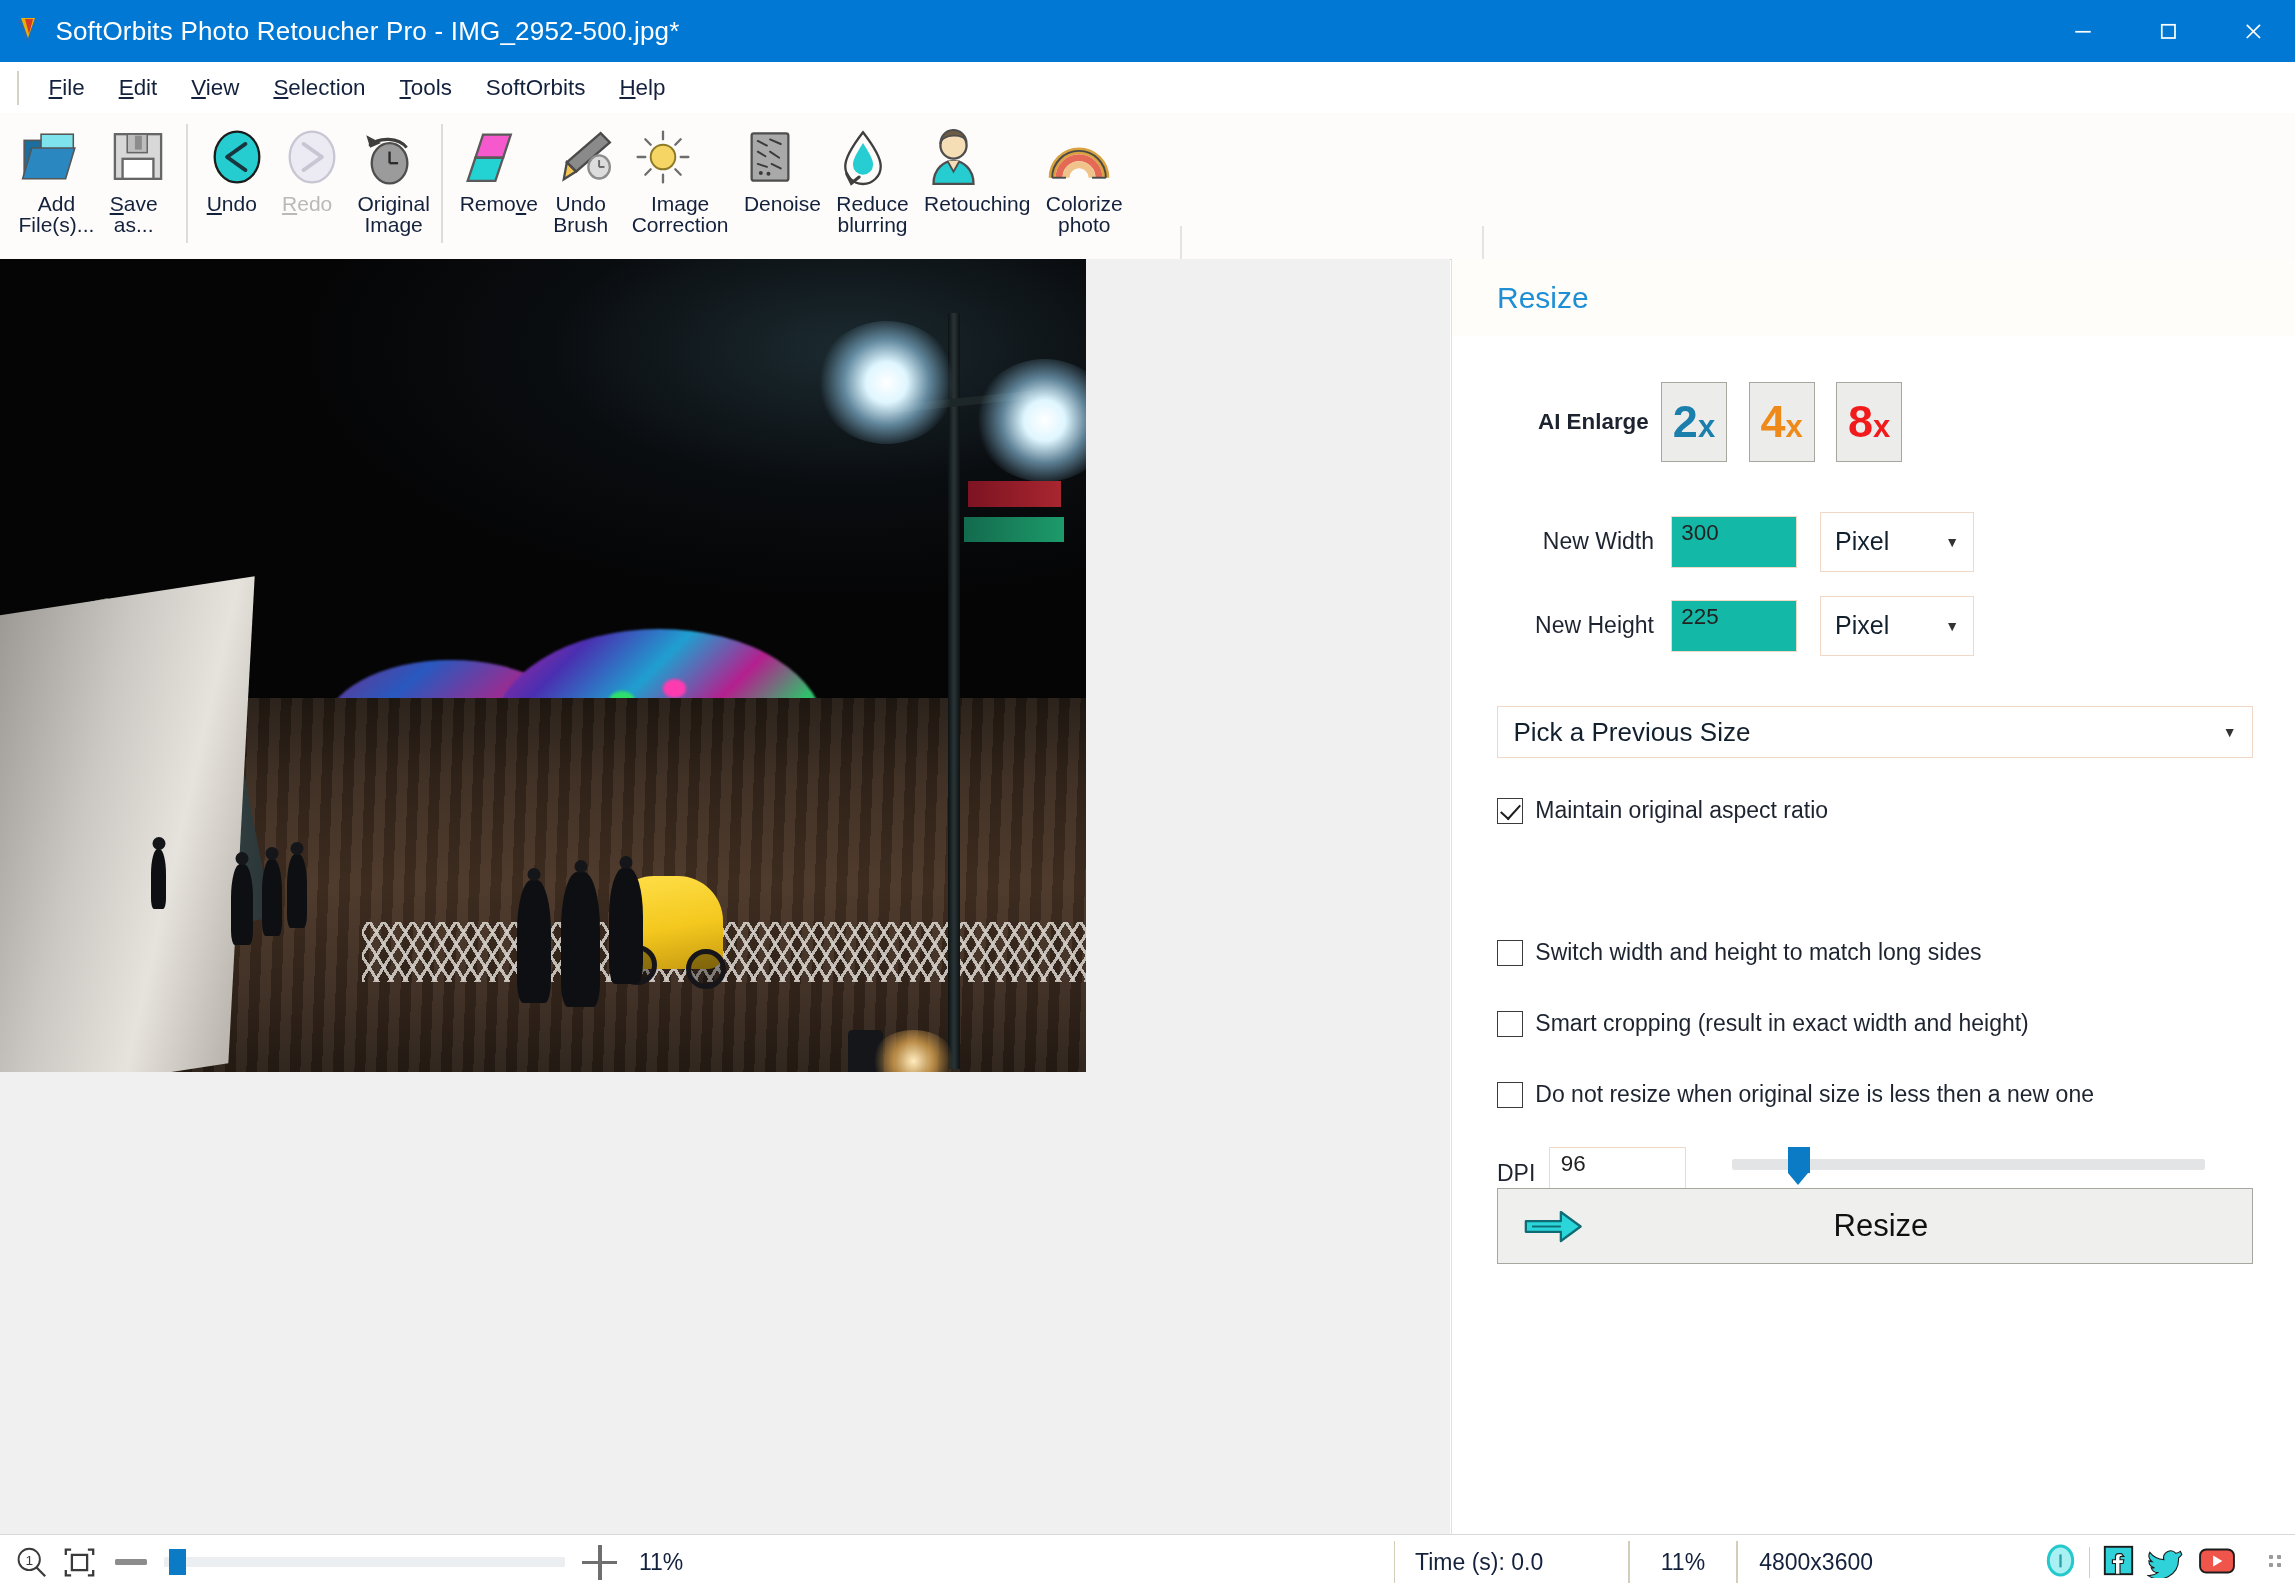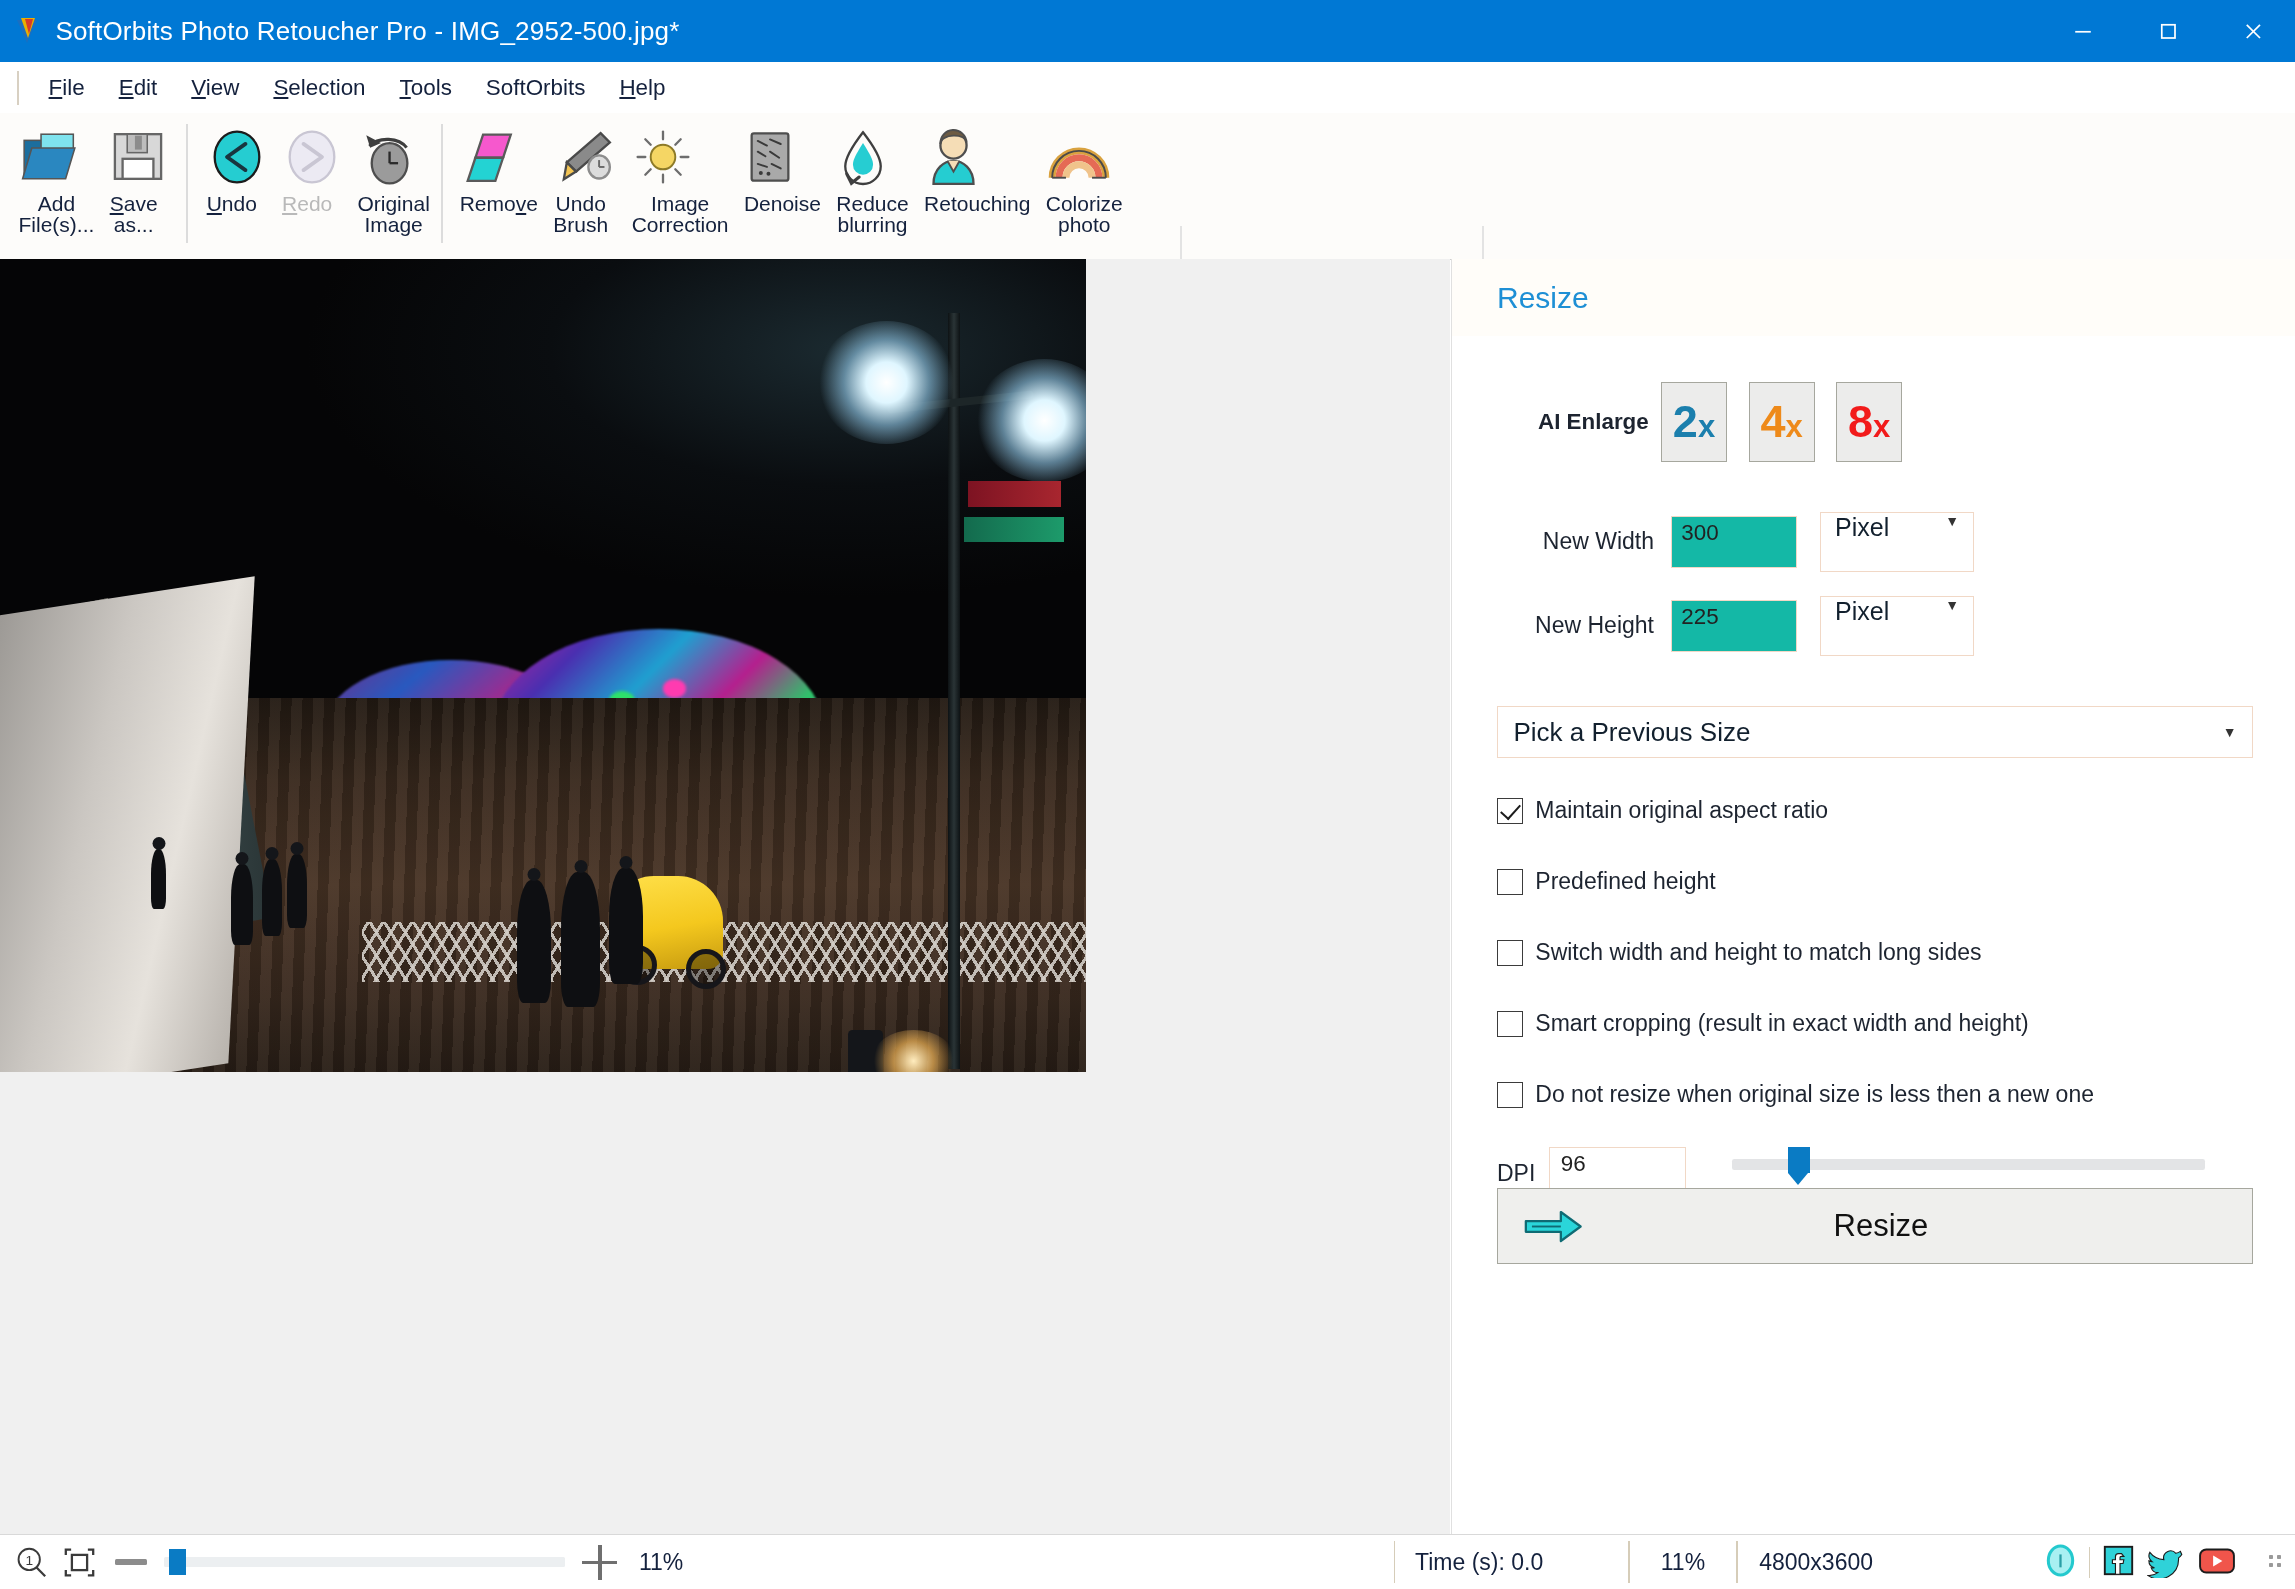--- a/index.html
+++ b/index.html
@@ -225,21 +225,21 @@
     position:absolute; left:0; width:844px; height:57px; display:flex; align-items:center;
   }
   .field-lbl { font-size:23px; color:#1d2430; text-align:right; width:202px; margin-right:17px; }
   .field-inp {
     width:126px; height:52px; border:0.8px solid #f1d8c6; background:#14b8a6;
     font-size:22.4px; color:#222; padding:3.1px 9.3px 0 9.3px; font-family:"Liberation Sans", sans-serif;
     display:flex; align-items:flex-start;
   }
   .field-sel {
     width:154px; height:60px; border:0.8px solid #f1d8c6; background:#ffffff; margin-left:23px;
-    display:flex; align-items:flex-start; justify-content:space-between; padding:0 14px;
+    display:flex; align-items:center; justify-content:space-between; padding:0 14px;
     font-size:25px; color:#12202e;
   }
   .caret { font-size:14px; color:#333; }
 
   .std-size {
     position:absolute; left:45px; top:447px; width:756px; height:52px;
     border:0.8px solid #f1d8c6; background:#fff; display:flex; align-items:center;
     justify-content:space-between; padding:0 15.4px; font-size:26px; color:#12202e;
   }
 
@@ -617,24 +617,20 @@
   </div>
 
   <div class="std-size">
     <span>Pick a Previous Size</span>
     <span class="caret">▼</span>
   </div>
 
   <div class="cbrow" style="top:534px;">
     <div class="cbox checked"></div>
     <div class="cblabel">Maintain original aspect ratio</div>
-  </div>
-  <div class="cbrow" style="top:605px;">
-    <div class="cbox"></div>
-    <div class="cblabel">Predefined height</div>
   </div>
   <div class="cbrow" style="top:676px;">
     <div class="cbox"></div>
     <div class="cblabel">Switch width and height to match long sides</div>
   </div>
   <div class="cbrow" style="top:747px;">
     <div class="cbox"></div>
     <div class="cblabel">Smart cropping (result in exact width and height)</div>
   </div>
   <div class="cbrow" style="top:818px;">

